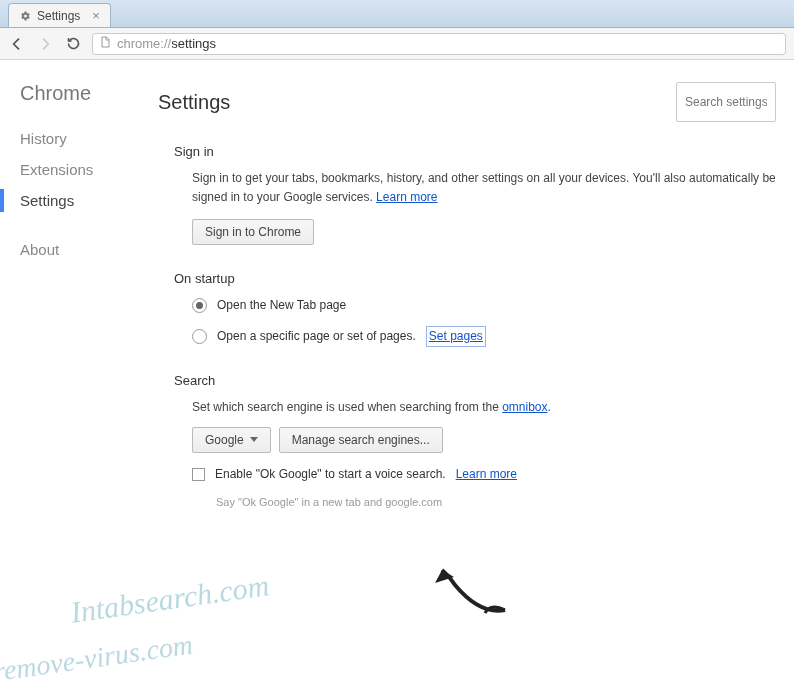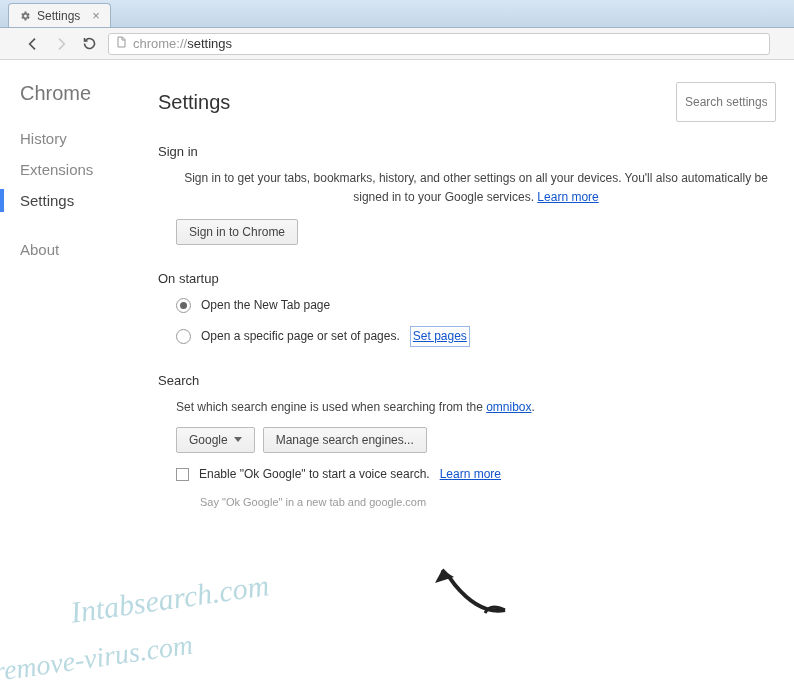--- a/index.html
+++ b/index.html
@@ -45,21 +45,21 @@
       font-size: 13px;
       margin-left: 6px;
     }
     
     .toolbar {
       height: 32px;
       background: #f5f5f5;
       border-bottom: 1px solid #d6d6d6;
       display: flex;
       align-items: center;
-      padding: 0 24px;
+      padding: 0 8px;
       gap: 10px;
     }
     .nav-btn {
       width: 18px;
       height: 18px;
       display: flex;
       align-items: center;
       justify-content: center;
       color: #666;
       font-size: 18px;
@@ -138,20 +138,21 @@
     .search-settings {
       border: 1px solid #ccc;
       border-radius: 2px;
       padding: 12px 8px;
       font-size: 12px;
       color: #999;
       width: 100px;
     }
     .section {
       margin-bottom: 26px;
+      margin-left: 16px;
     }
     .section-title {
       font-size: 13px;
       color: #333;
       margin-bottom: 10px;
     }
     .section-body {
       padding-left: 18px;
       font-size: 12px;
       color: #444;
@@ -288,21 +289,21 @@
 
   <div class="main">
     <div class="main-header">
       <div class="main-title">Settings</div>
       <input class="search-settings" placeholder="Search settings" style="">
     </div>
 
     <div class="section">
       <div class="section-title">Sign in</div>
       <div class="section-body">
-        <div style="margin-bottom:12px;text-align:center;">
+        <div style="margin-bottom:12px;">
           <span>Sign in to get your tabs, bookmarks, history, and other settings on all your devices. You'll also automatically be signed in to your Google services. </span><span class="link">Learn more</span>
         </div>
         <button class="btn">Sign in to Chrome</button>
       </div>
     </div>
 
     <div class="section">
       <div class="section-title">On startup</div>
       <div class="section-body">
         <div class="radio-row">

